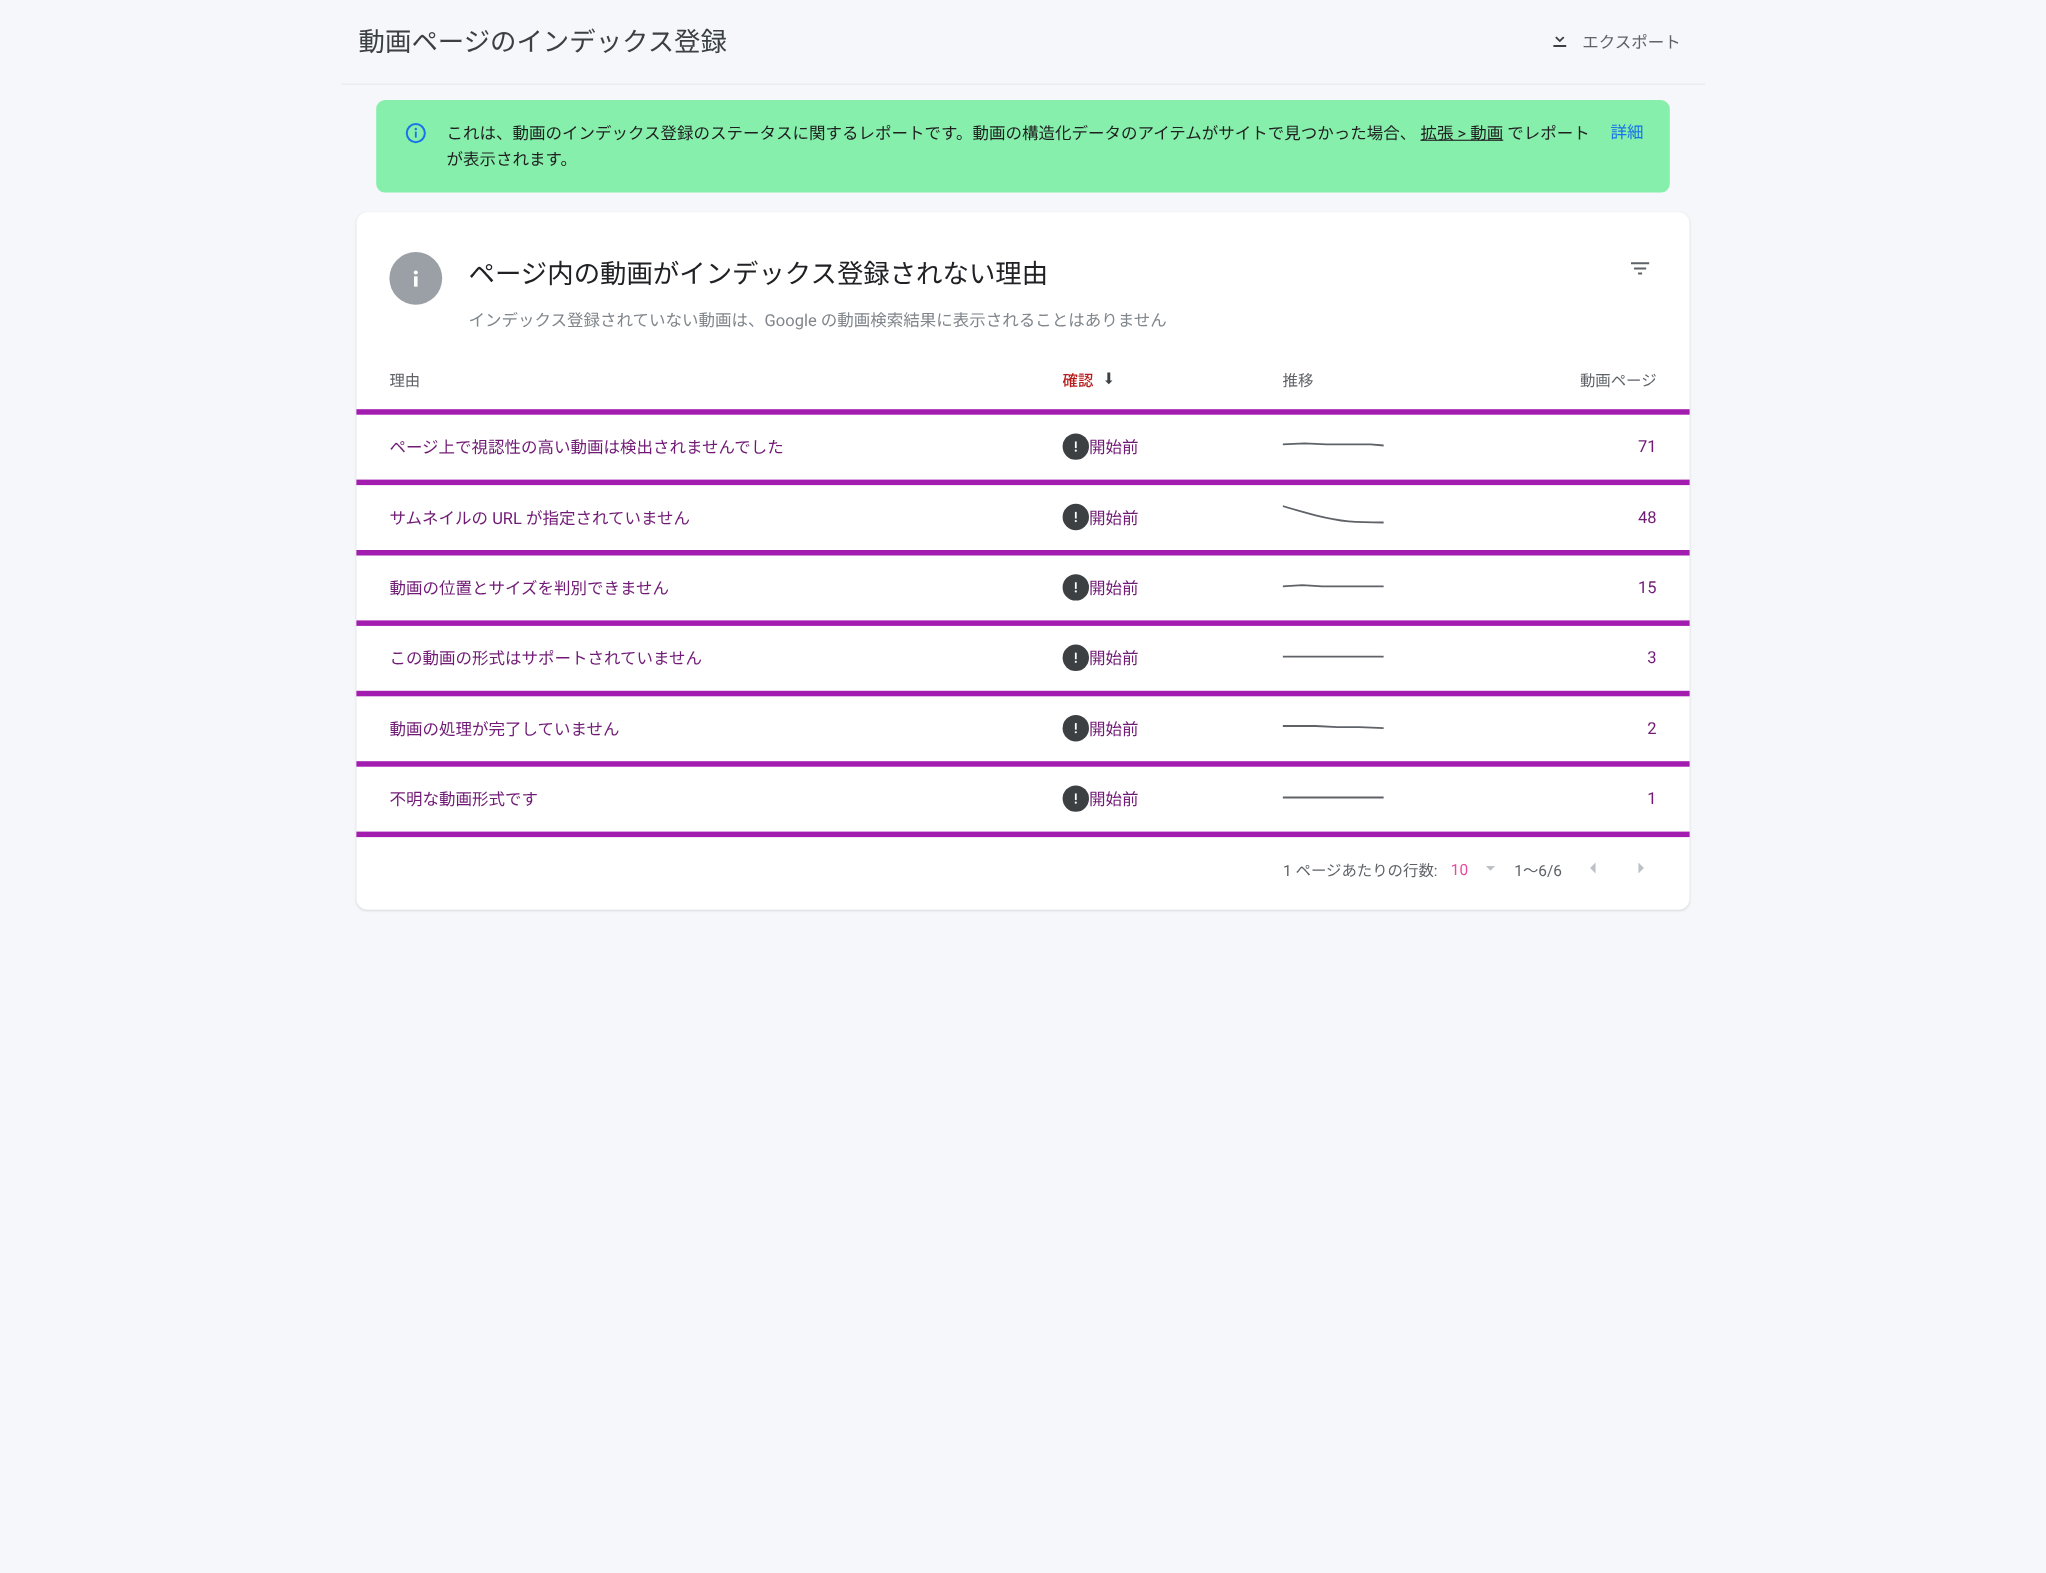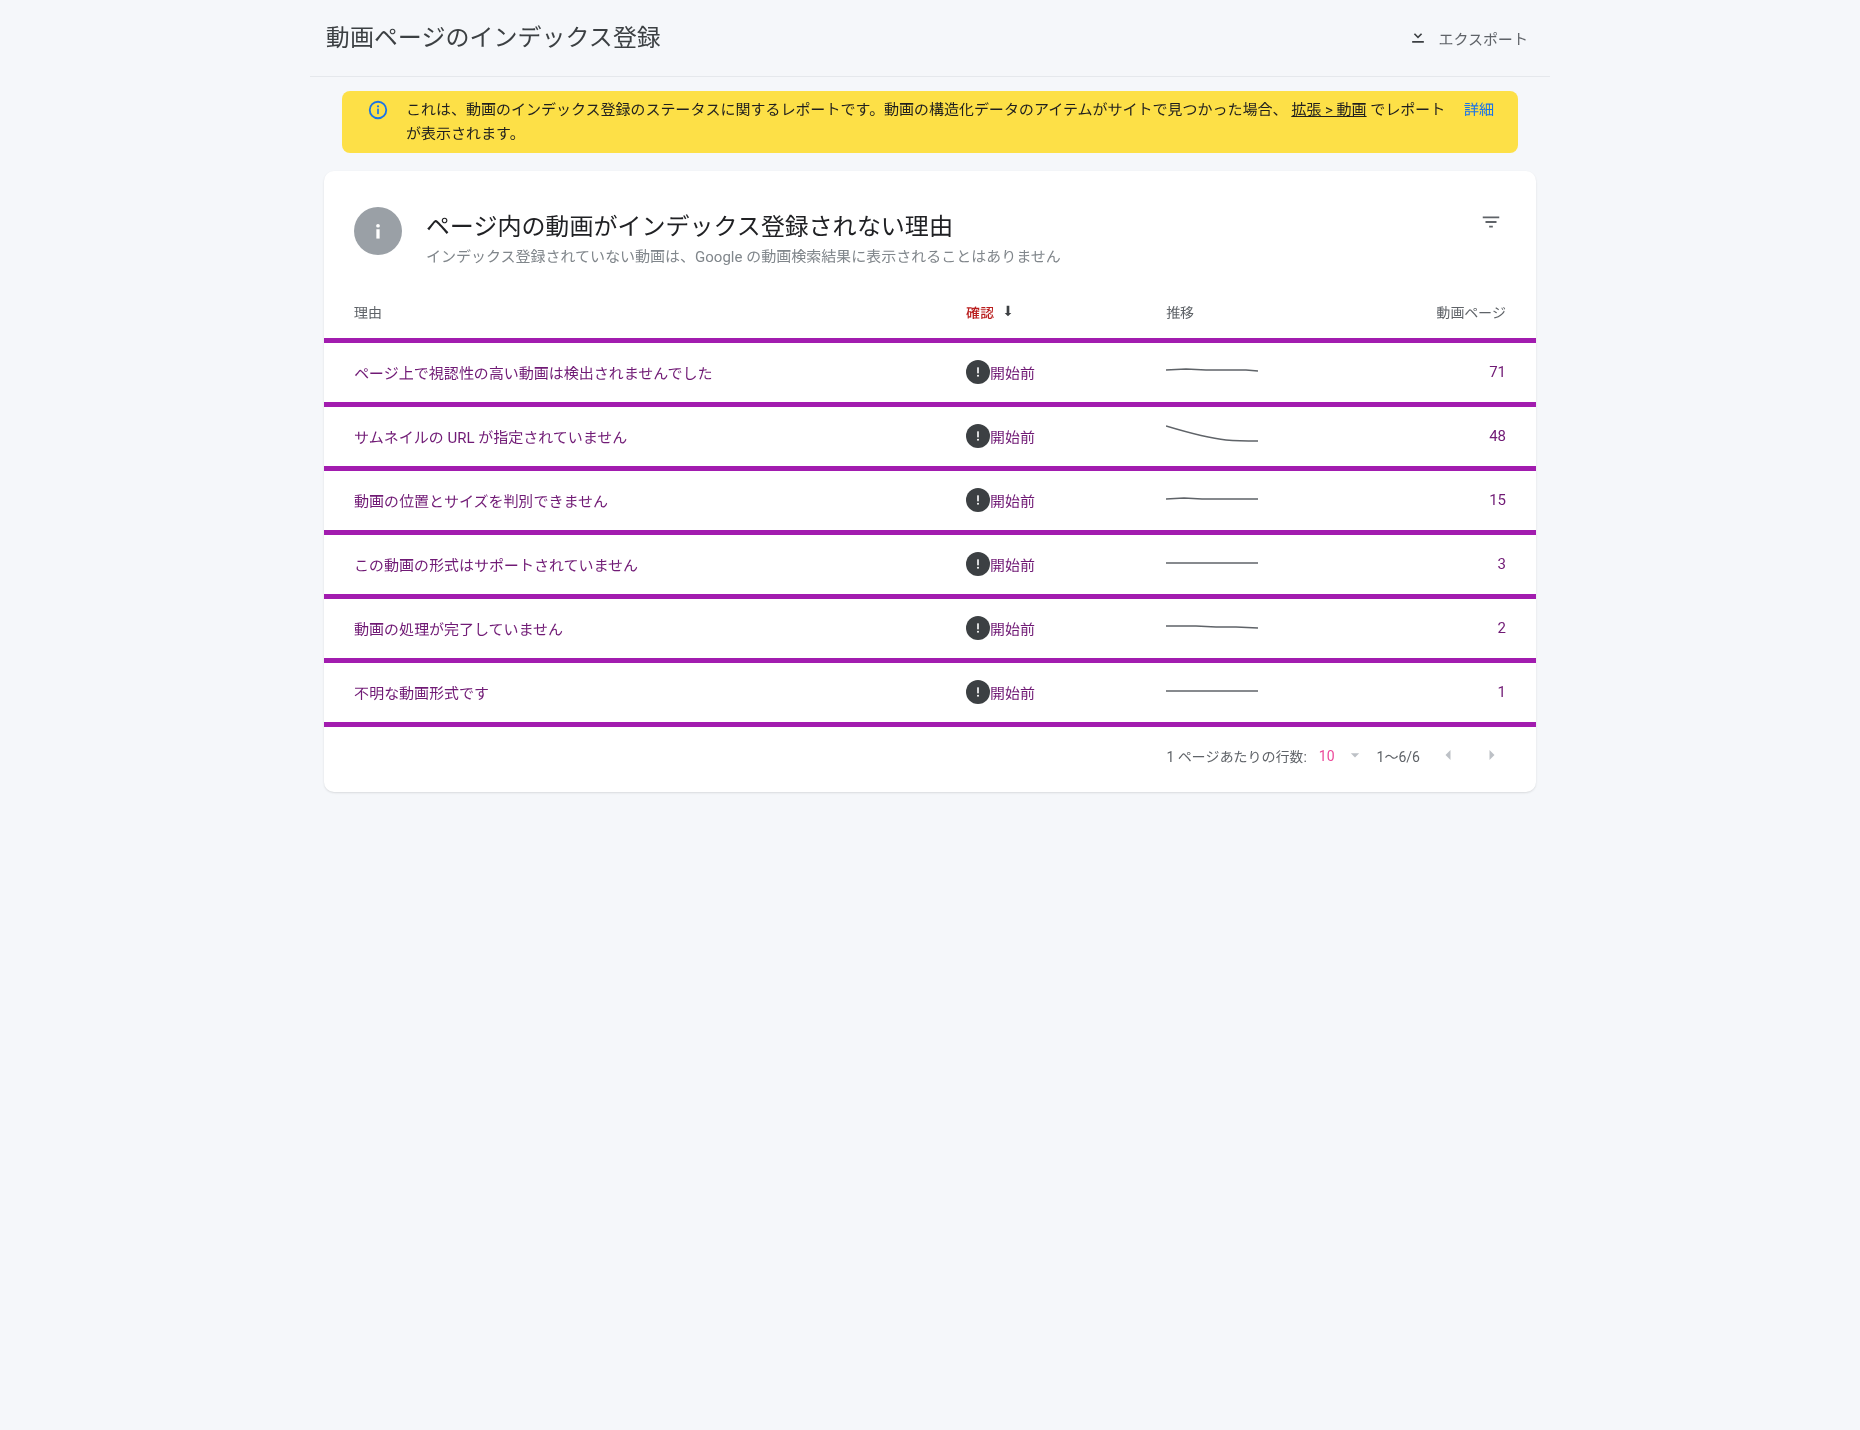--- a/index.html
+++ b/index.html
@@ -35,23 +35,23 @@
     color: #5f6368;
     font-size: 15px;
     cursor: pointer;
     padding: 8px 6px;
   }
   .export-btn svg { width: 20px; height: 20px; fill: #3c4043; }
 
   
   .info-banner {
     margin: 14px 32px 18px 32px;
-    background: #fde047;
+    background: #86efac;
     border-radius: 8px;
-    padding: 7px 24px;
+    padding: 18px 24px;
     display: flex;
     align-items: flex-start;
     gap: 16px;
   }
   .info-banner .ico {
     flex: 0 0 24px;
     width: 24px; height: 24px;
     display: flex; align-items: center; justify-content: center;
   }
   .info-banner .ico svg { width: 22px; height: 22px; }
@@ -90,21 +90,21 @@
     border-radius: 50%;
     background: #9aa0a6;
     display: flex; align-items: center; justify-content: center;
   }
   .card-header .circ svg { width: 28px; height: 28px; fill: #fff; }
   .card-header .titlewrap { flex: 1; }
   .card-header .title {
     font-size: 24px;
     font-weight: 400;
     color: #202124;
-    margin-bottom: 4px;
+    margin-bottom: 16px;
   }
   .card-header .subtitle {
     font-size: 15px;
     color: #80868b;
     line-height: 1.5;
     max-width: 720px;
   }
   .filter-btn {
     padding: 4px;
     cursor: pointer;

